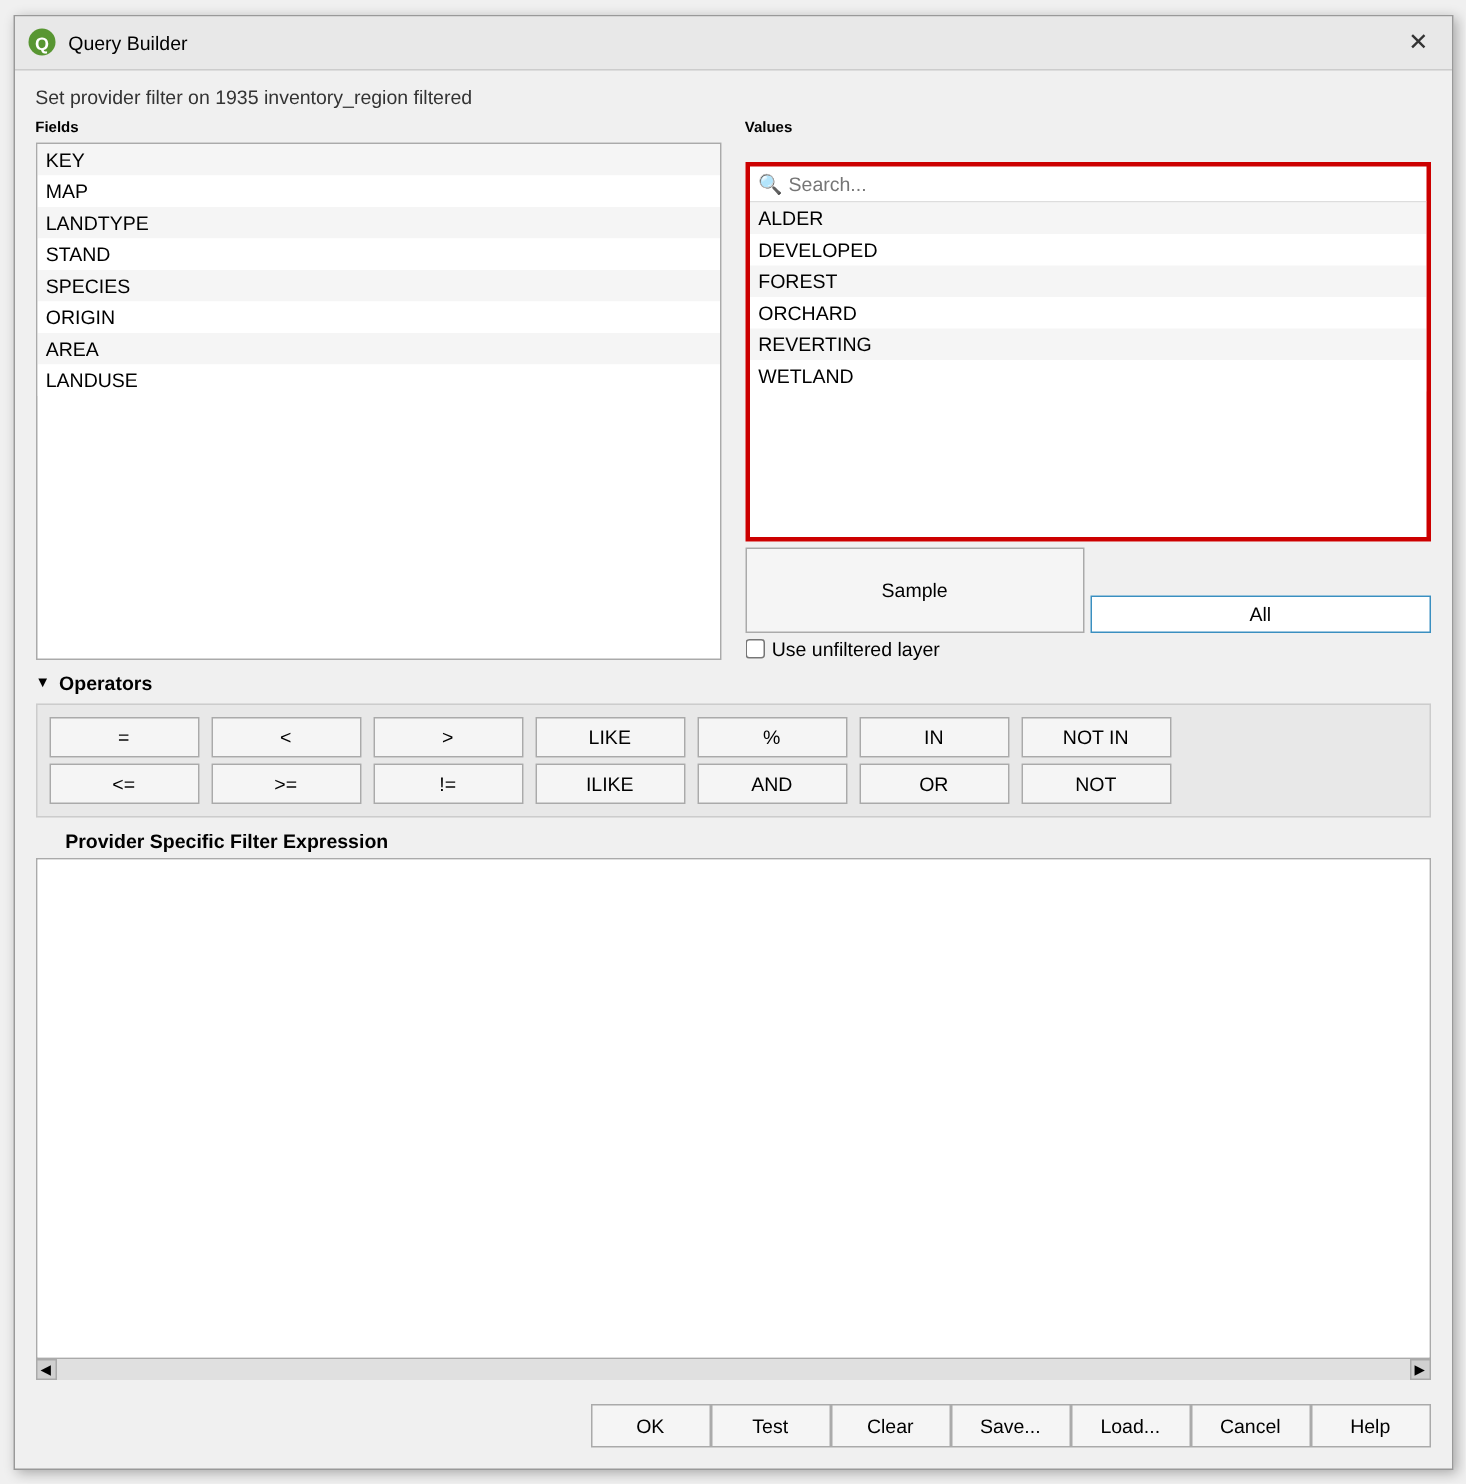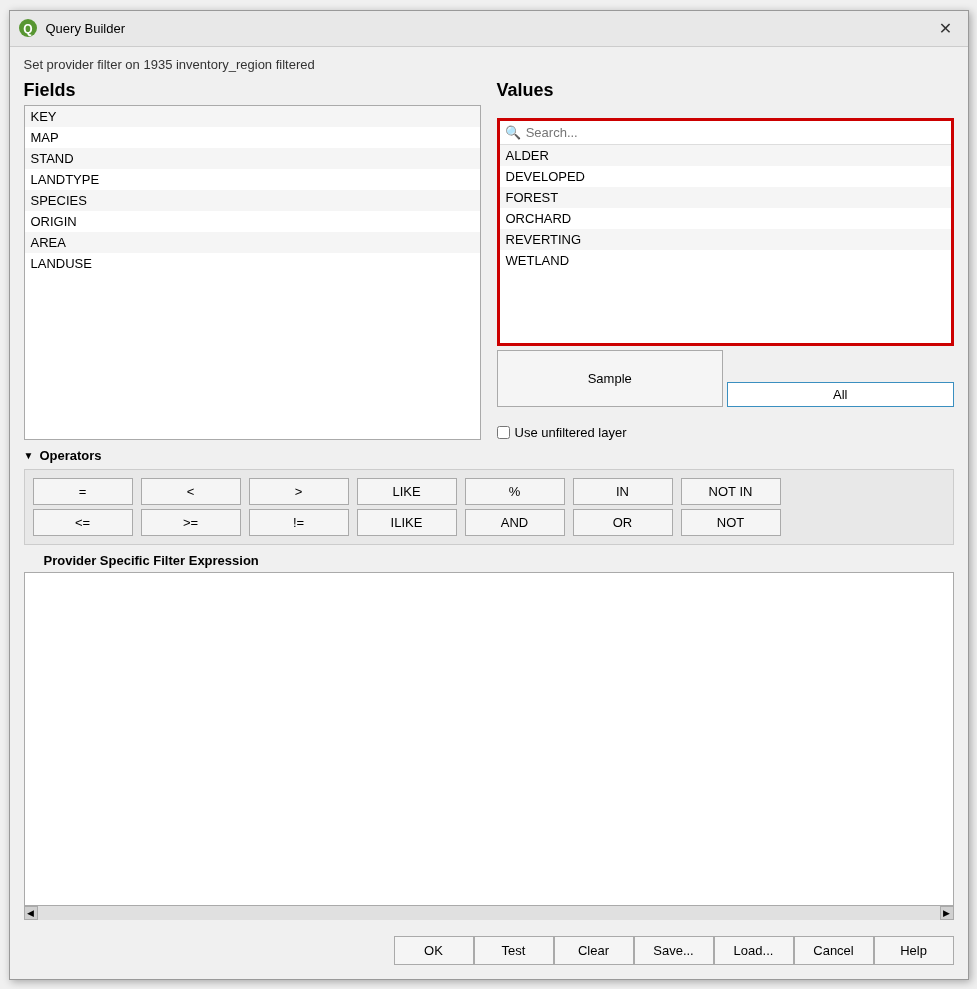--- a/index.html
+++ b/index.html
@@ -83,21 +83,21 @@
       gap: 4px;
     }
     .values-panel {
       flex: 1;
       display: flex;
       flex-direction: column;
       gap: 17px;
     }
     .panel-label {
       font-weight: bold;
-      font-size: 18px;
+      font-size: 10px;
     }
     .fields-list {
       flex: 1;
       border: 1px solid #aaa;
       background: white;
       overflow-y: auto;
     }
     .fields-list .list-item {
       padding: 3px 6px;
       font-size: 13px;
@@ -167,21 +167,21 @@
       background: white;
       border: 1px solid #3a8fc0;
       color: #000;
       margin-top: 32px;
     }
     .btn-sample { flex: 1; }
     .checkbox-row {
       display: flex;
       align-items: center;
       gap: 5px;
-      margin-top: 18px;
+      margin-top: 3px;
     }
     .checkbox-row input { cursor: pointer; }
     .operators-section {
       flex-shrink: 0;
     }
     .section-header {
       display: flex;
       align-items: center;
       gap: 6px;
       font-weight: bold;
@@ -303,22 +303,22 @@
   <div class="dialog-body">
     <div class="subtitle">Set provider filter on 1935 inventory_region filtered</div>
 
     <div class="top-section">
 
       <div class="fields-panel">
         <div class="panel-label">Fields</div>
         <div class="fields-list" id="fields-list">
             <div class="list-item">KEY</div>
             <div class="list-item">MAP</div>
+            <div class="list-item">LANDTYPE</div>
             <div class="list-item">STAND</div>
-            <div class="list-item">LANDTYPE</div>
             <div class="list-item">SPECIES</div>
             <div class="list-item">ORIGIN</div>
             <div class="list-item">AREA</div>
             <div class="list-item">LANDUSE</div>
           </div>
       </div>
 
       <div class="values-panel">
         <div class="panel-label">Values</div>
         <div class="values-box">

